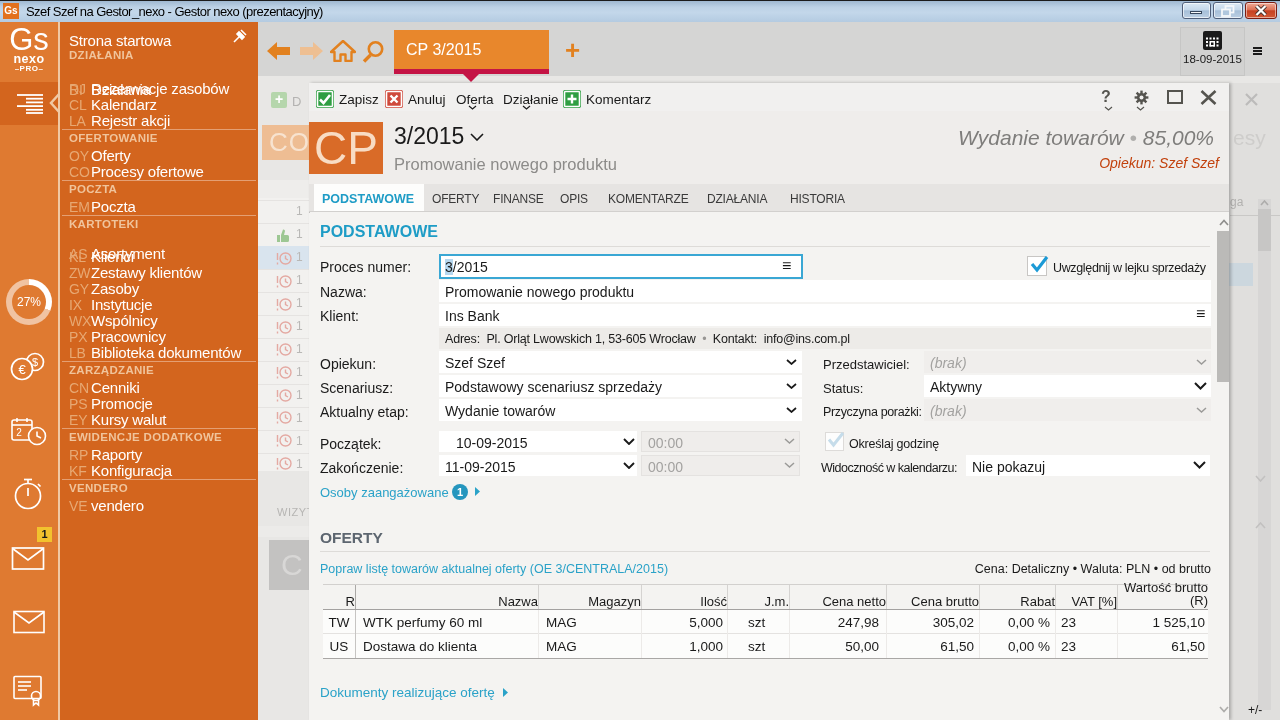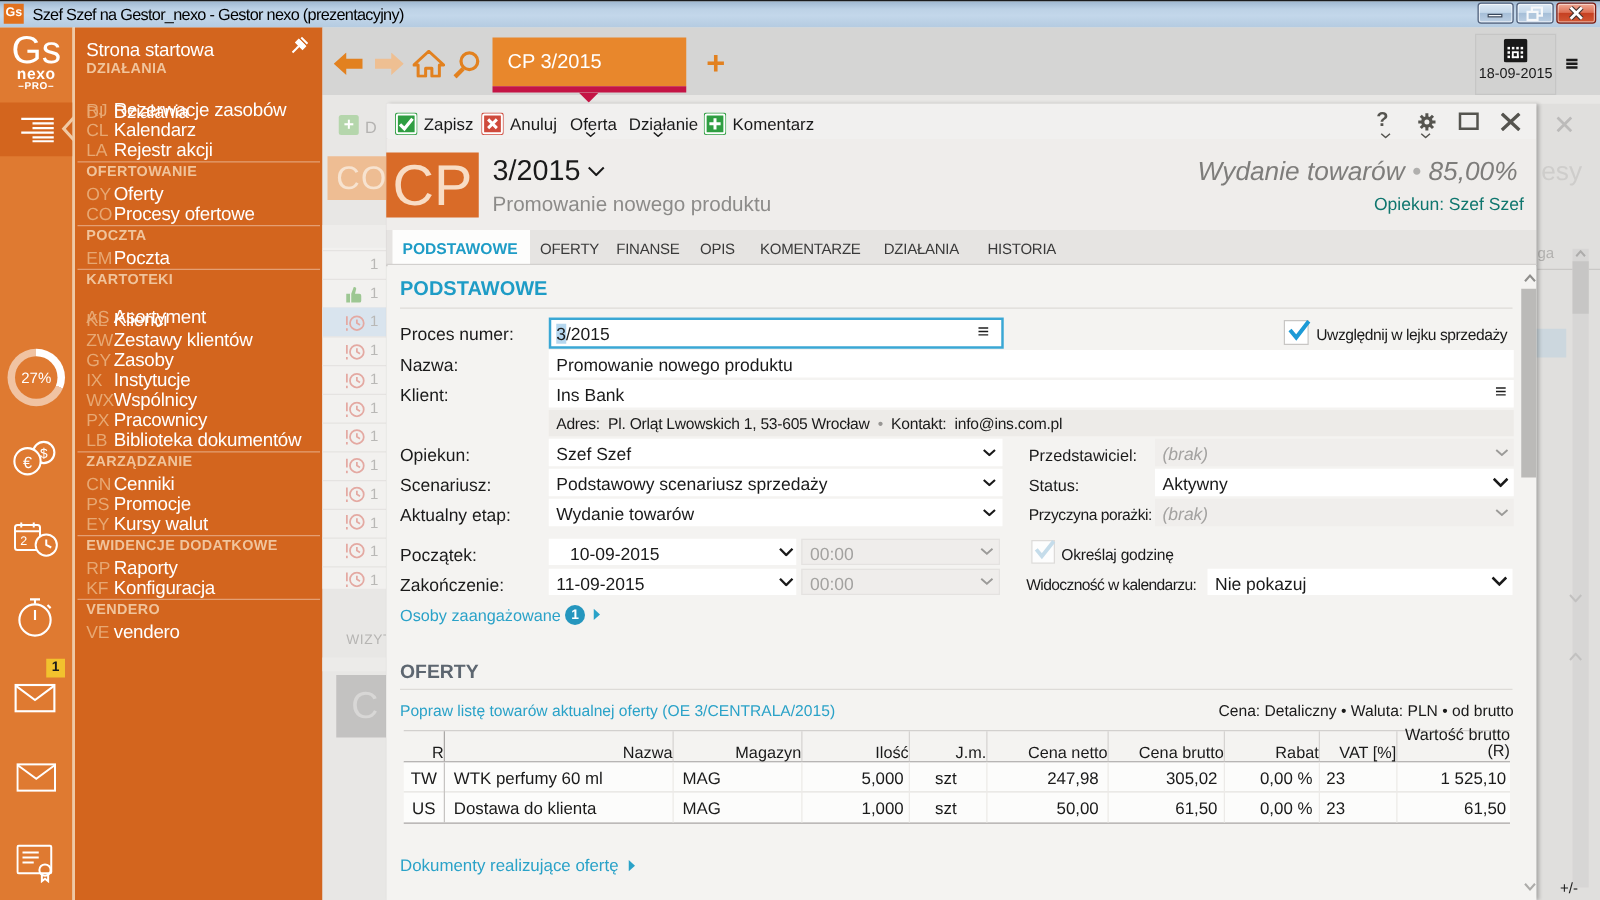--- a/index.html
+++ b/index.html
@@ -441,21 +441,21 @@
     <path d="M1.5 1 L15.5 14 M15.5 1 L1.5 14" stroke="#55544f" stroke-width="2.6"></path>
   </svg>
 
 <div class="abs" style="left:309px;top:122px;width:74px;height:52px;background:#d96b28;color:#f8dcc4;font-size:46px;text-align:center;line-height:52px;">CP</div>
 <div class="abs" style="left:394px;top:123px;font-size:23px;color:#1a1a1a;">3/2015</div>
 <svg class="abs" style="left:470px;top:133px;" width="14" height="8" viewBox="0 0 14 8">
     <path d="M1 1 L7 7 L13 1" fill="none" stroke="#1a1a1a" stroke-width="1.6"></path>
   </svg>
 <div class="abs" style="left:394px;top:155px;font-size:16.5px;color:#8c8b89;">Promowanie nowego produktu</div>
 <div class="abs" style="left:700px;top:126px;width:514px;text-align:right;font-size:21px;font-style:italic;color:#7e7d7b;">Wydanie towarów <span style="color:#b0afad;">•</span> 85,00%</div>
-<div class="abs" style="left:800px;top:155px;width:419px;text-align:right;font-size:14px;color:#0f766e;">Opiekun: Szef Szef</div>
+<div class="abs" style="left:800px;top:155px;width:419px;text-align:right;font-size:14px;color:#c2410c;font-style:italic;">Opiekun: Szef Szef</div>
 
 <div class="abs" style="left:314px;top:184px;width:110px;height:27px;background:#fdfdfc;"></div>
 <div class="abs" style="left:322px;top:192px;font-size:12.5px;font-weight:bold;color:#1e9cc6;">PODSTAWOWE</div>
 <div class="abs" style="left:432px;top:192px;font-size:12px;letter-spacing:-0.2px;color:#3a3a3a;">OFERTY</div>
 <div class="abs" style="left:493px;top:192px;font-size:12px;letter-spacing:-0.2px;color:#3a3a3a;">FINANSE</div>
 <div class="abs" style="left:560px;top:192px;font-size:12px;letter-spacing:-0.2px;color:#3a3a3a;">OPIS</div>
 <div class="abs" style="left:608px;top:192px;font-size:12px;letter-spacing:-0.2px;color:#3a3a3a;">KOMENTARZE</div>
 <div class="abs" style="left:707px;top:192px;font-size:12px;letter-spacing:-0.2px;color:#3a3a3a;">DZIAŁANIA</div>
 <div class="abs" style="left:790px;top:192px;font-size:12px;letter-spacing:-0.2px;color:#3a3a3a;">HISTORIA</div>
 

